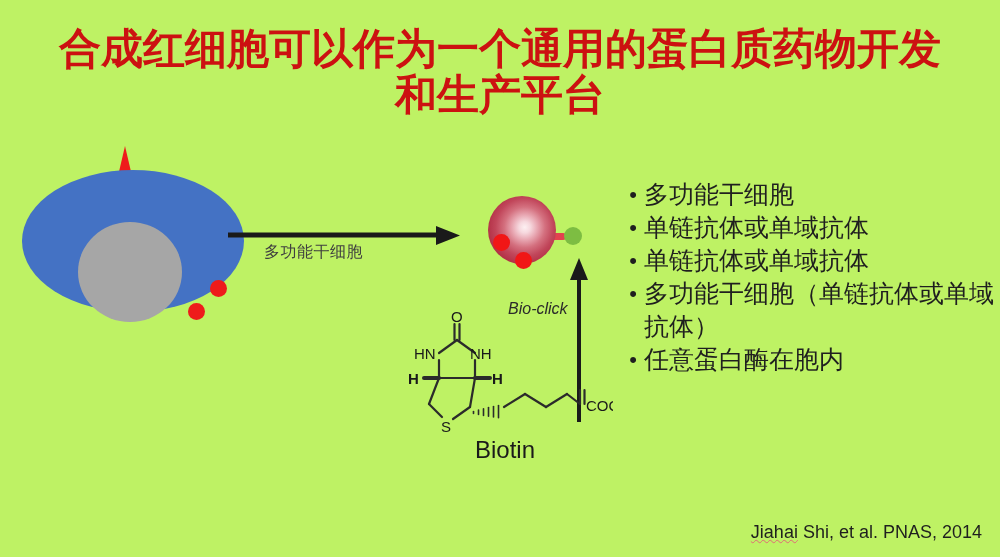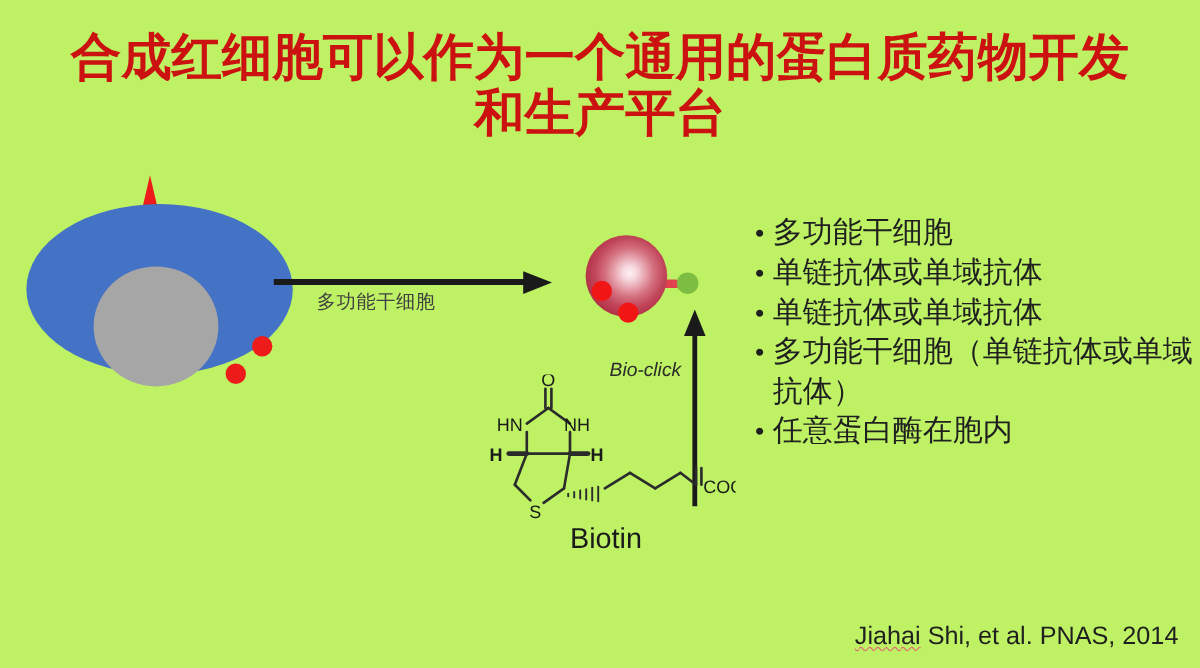--- a/index.html
+++ b/index.html
@@ -217,21 +217,21 @@
   }
   .bullet-text {
     flex: 1 1 auto;
   }
 
   
   #citation {
     position: absolute;
     right: 18px;
     bottom: 14px;
-    font-size: 21px;
+    font-size: 18px;
     color: #1f1f1f;
     margin-top: 25px;
   }
   #citation .squiggle {
     text-decoration: underline;
     text-decoration-style: wavy;
     text-decoration-color: #e06c75;
     text-decoration-thickness: 1px;
   }
 </style>

